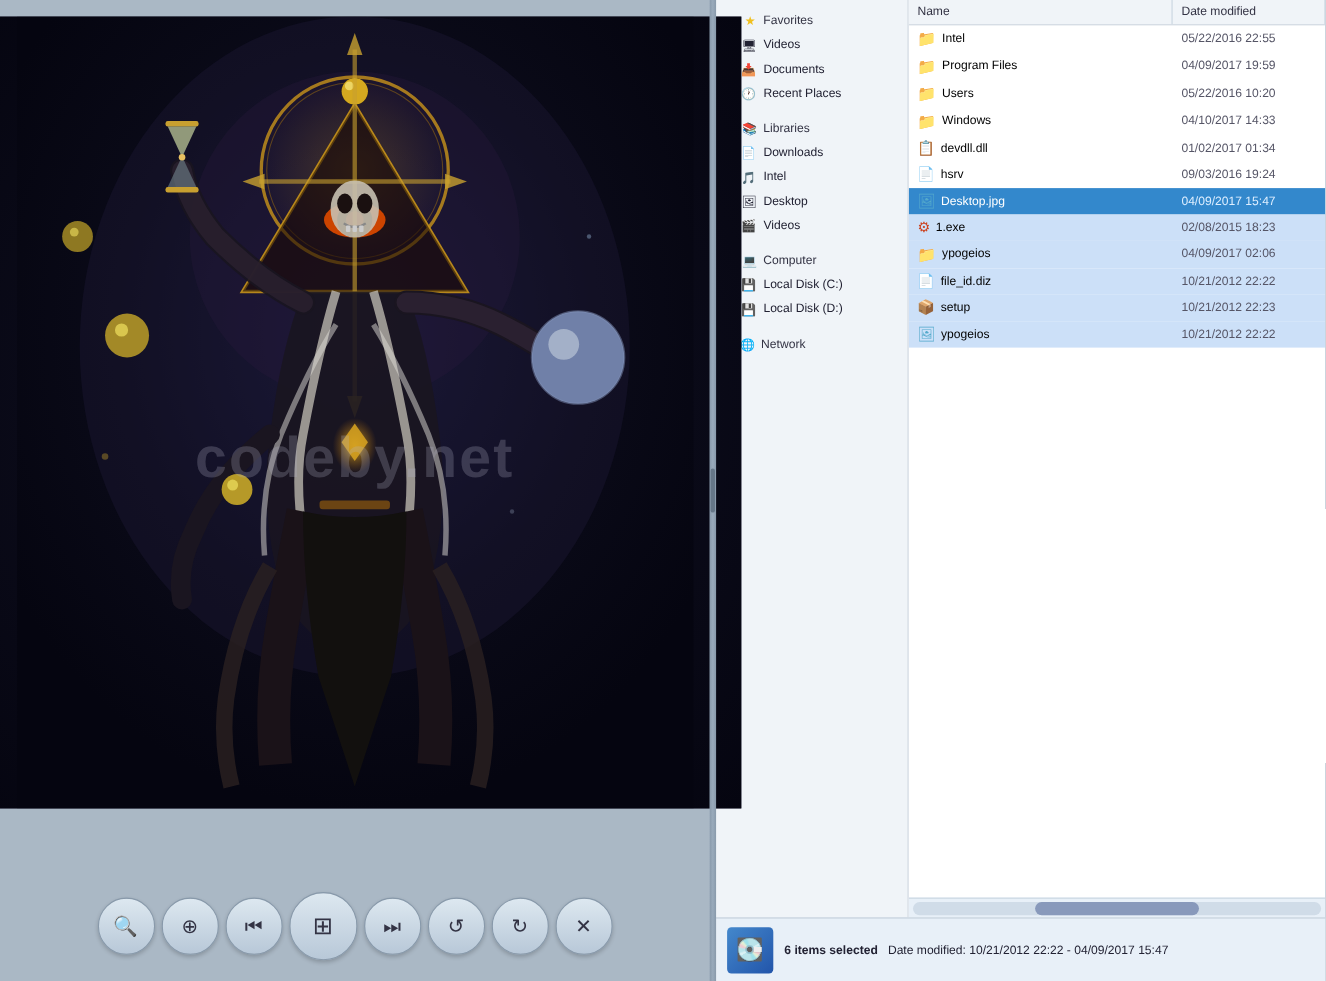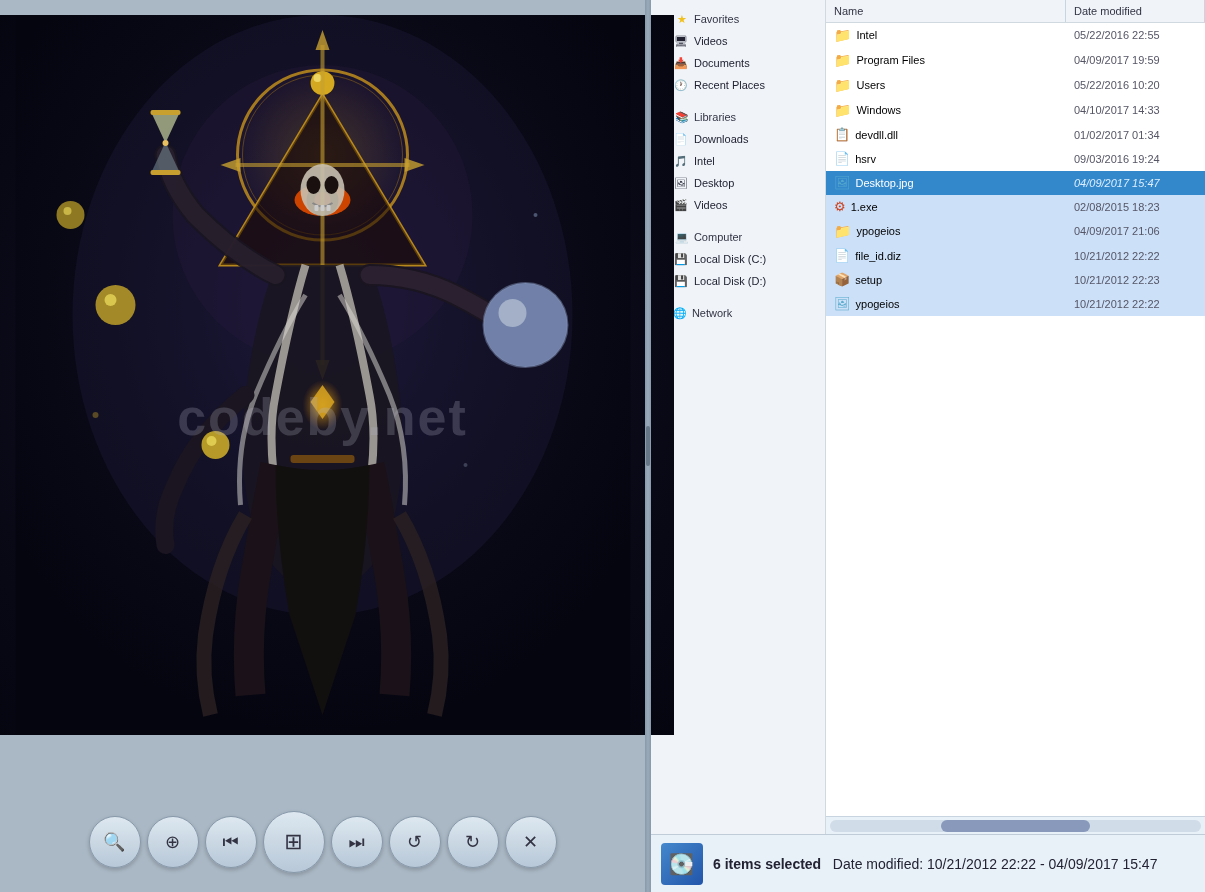--- a/index.html
+++ b/index.html
@@ -249,21 +249,20 @@
       text-overflow: ellipsis;
     }
 
     .file-date-cell {
       flex: 1;
       color: #556;
     }
 
     .file-row.highlighted .file-date-cell {
       color: #ddeeff;
-      font-style: italic;
     }
 
     
     .status-bar {
       height: 58px;
       background: #e8f0f8;
       border-top: 1px solid #c0ccd8;
       display: flex;
       align-items: center;
       padding: 0 10px;
@@ -277,21 +276,21 @@
       border-radius: 4px;
       display: flex;
       align-items: center;
       justify-content: center;
       color: white;
       font-size: 20px;
       flex-shrink: 0;
     }
 
     .status-text {
-      font-size: 14px;
+      font-size: 11px;
       color: #223;
     }
 
     .status-text strong {
       font-weight: 600;
     }
 
     
     .scrollbar-area {
       height: 18px;
@@ -632,21 +631,21 @@
             <span>1.exe</span>
           </div>
           <div class="file-cell file-date-cell">02/08/2015 18:23</div>
         </div>
 
         <div class="file-row selected">
           <div class="file-cell file-name-cell">
             <span class="fi-folder">📁</span>
             <span>ypogeios</span>
           </div>
-          <div class="file-cell file-date-cell">04/09/2017 21:06</div>
+          <div class="file-cell file-date-cell">04/09/2017 02:06</div>
         </div>
 
         <div class="file-row selected">
           <div class="file-cell file-name-cell">
             <span class="fi-file">📄</span>
             <span>file_id.diz</span>
           </div>
           <div class="file-cell file-date-cell">10/21/2012 22:22</div>
         </div>
 

